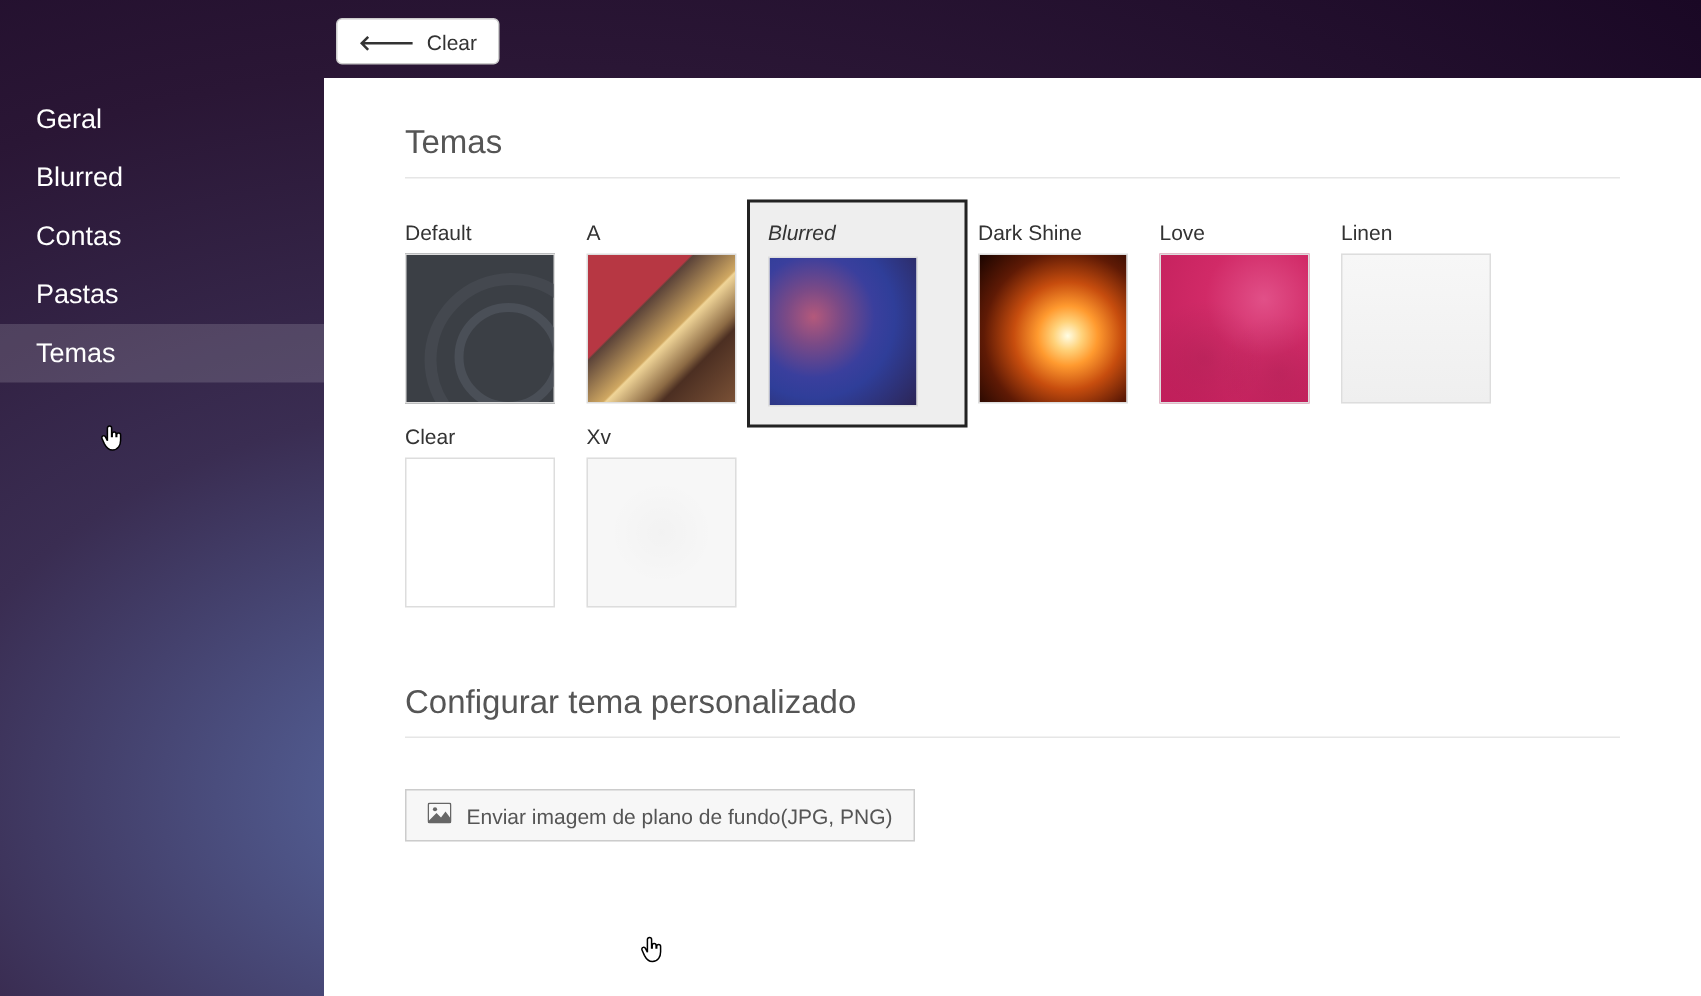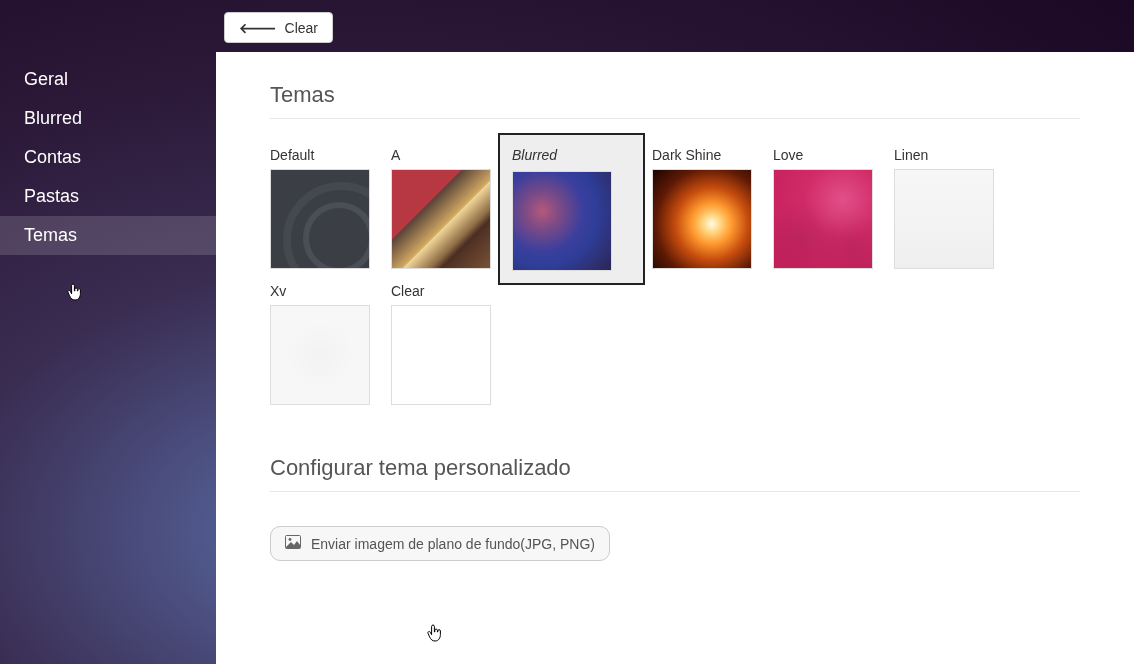--- a/index.html
+++ b/index.html
@@ -110,21 +110,21 @@
     .sw-xv::after { content:""; position:absolute; inset:0; background: radial-gradient(circle at 50% 50%, rgba(0,0,0,0.02) 0%, transparent 50%); }
     .sw-clear { background: #fff; }
 
     .section-title.second {
       margin-top: 20px;
       margin-bottom: 34px;
     }
     .upload-button {
       background: #f7f7f7;
       border: 1px solid #ccc;
-      border-radius: 10px;
+      border-radius: 0;
       padding: 8px 14px;
       font-size: 14px;
       color: #555;
       cursor: pointer;
       display: inline-flex;
       align-items: center;
       gap: 10px;
     }
     .cursor-pointer-icon {
       position: absolute;
@@ -179,27 +179,27 @@
       <span class="theme-label">Love</span>
       <div class="theme-swatch sw-love"></div>
     </div>
 
     <div class="theme-item">
       <span class="theme-label">Linen</span>
       <div class="theme-swatch sw-linen"></div>
     </div>
 
     <div class="theme-item">
+      <span class="theme-label">Clear</span>
+      <div class="theme-swatch sw-clear"></div>
+    </div>
+
+    <div class="theme-item">
       <span class="theme-label">Xv</span>
       <div class="theme-swatch sw-xv"></div>
-    </div>
-
-    <div class="theme-item">
-      <span class="theme-label">Clear</span>
-      <div class="theme-swatch sw-clear"></div>
     </div>
 
   </div>
 
   <h2 class="section-title second">Configurar tema personalizado</h2>
 
   <button class="upload-button">
     <span>
       <svg width="16" height="14" viewBox="0 0 16 14">
           <rect x="0.5" y="0.5" width="15" height="13" rx="1" fill="none" stroke="#666" stroke-width="1"></rect>

